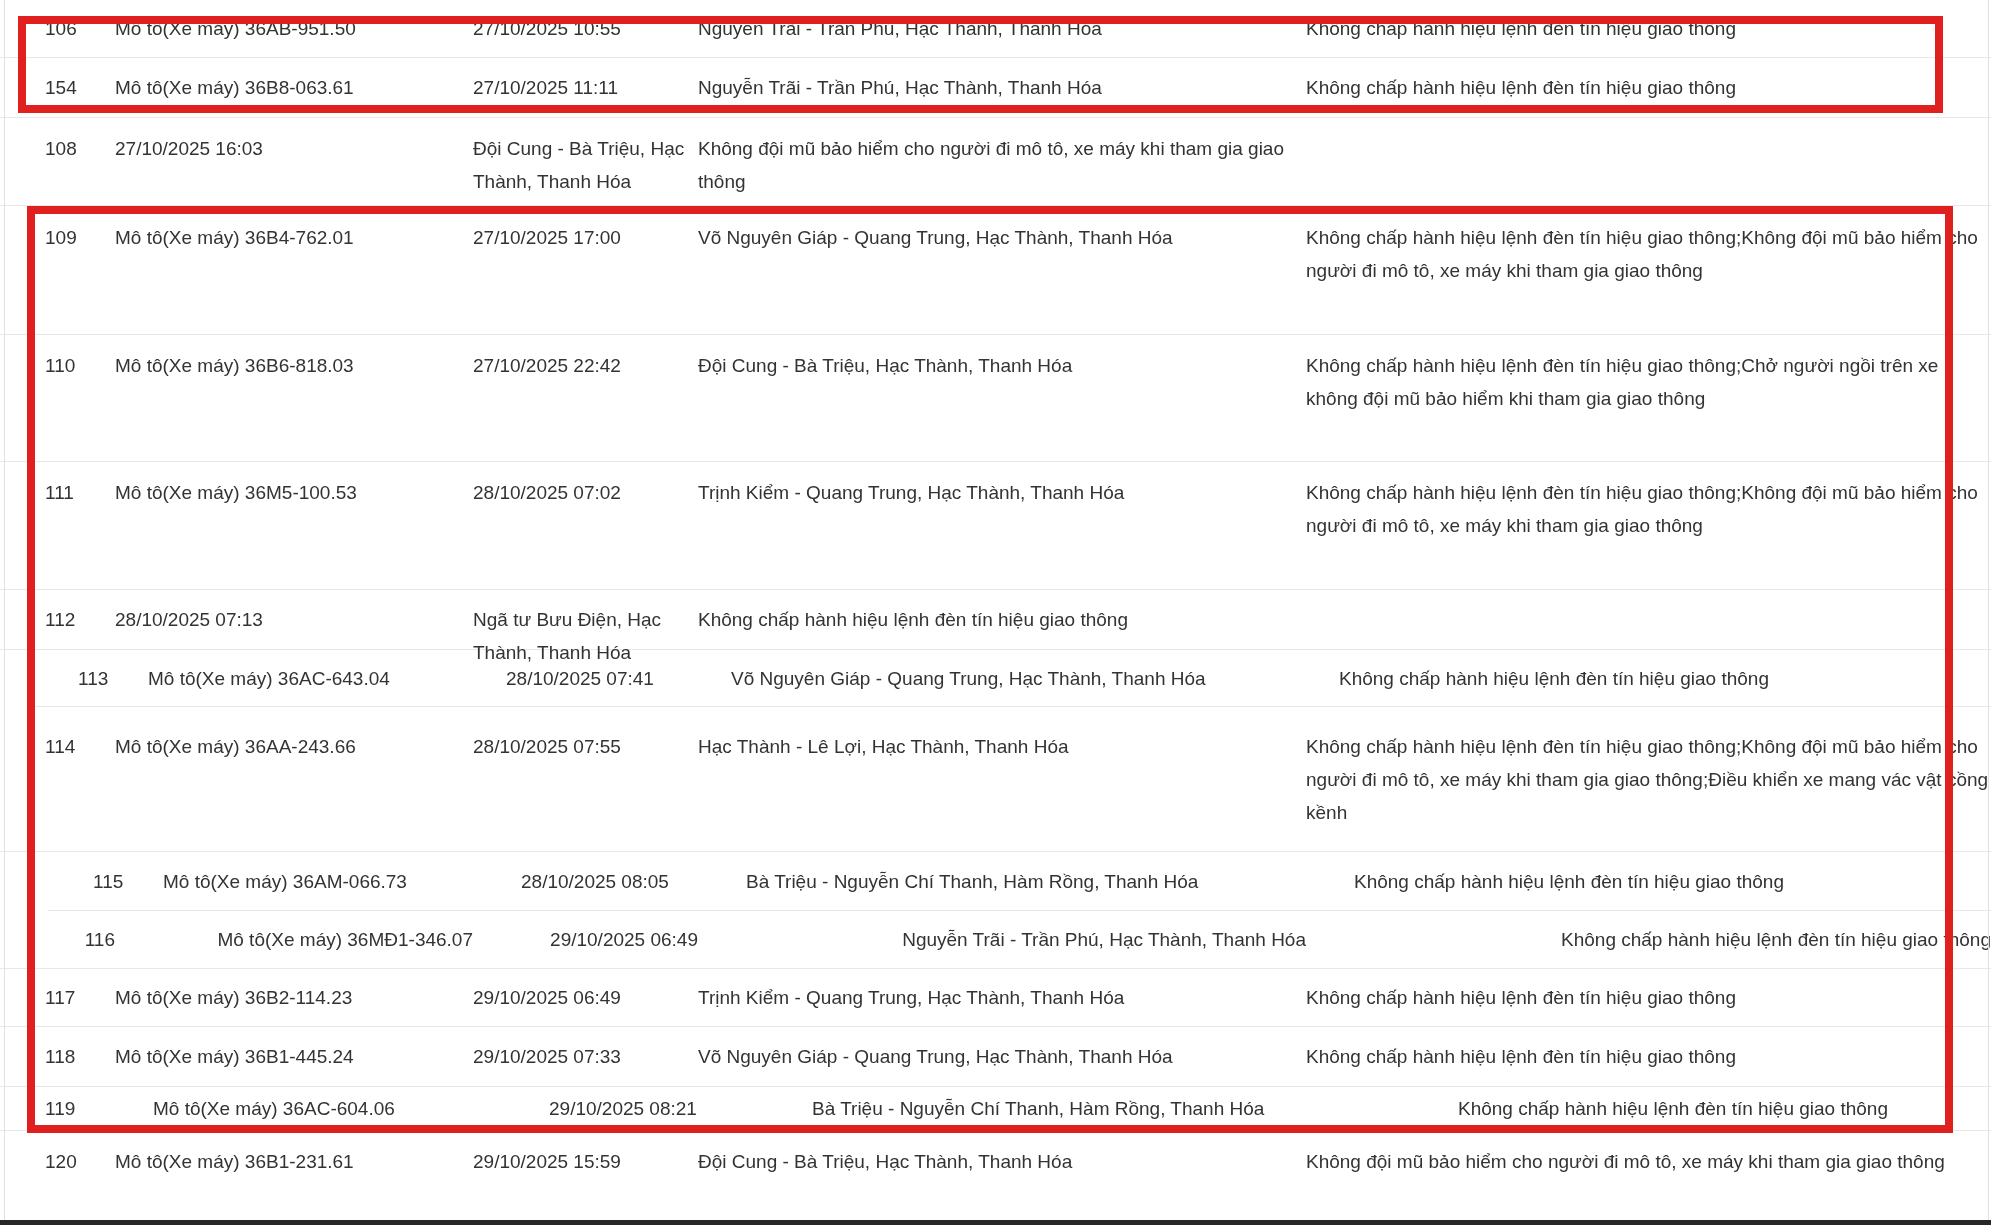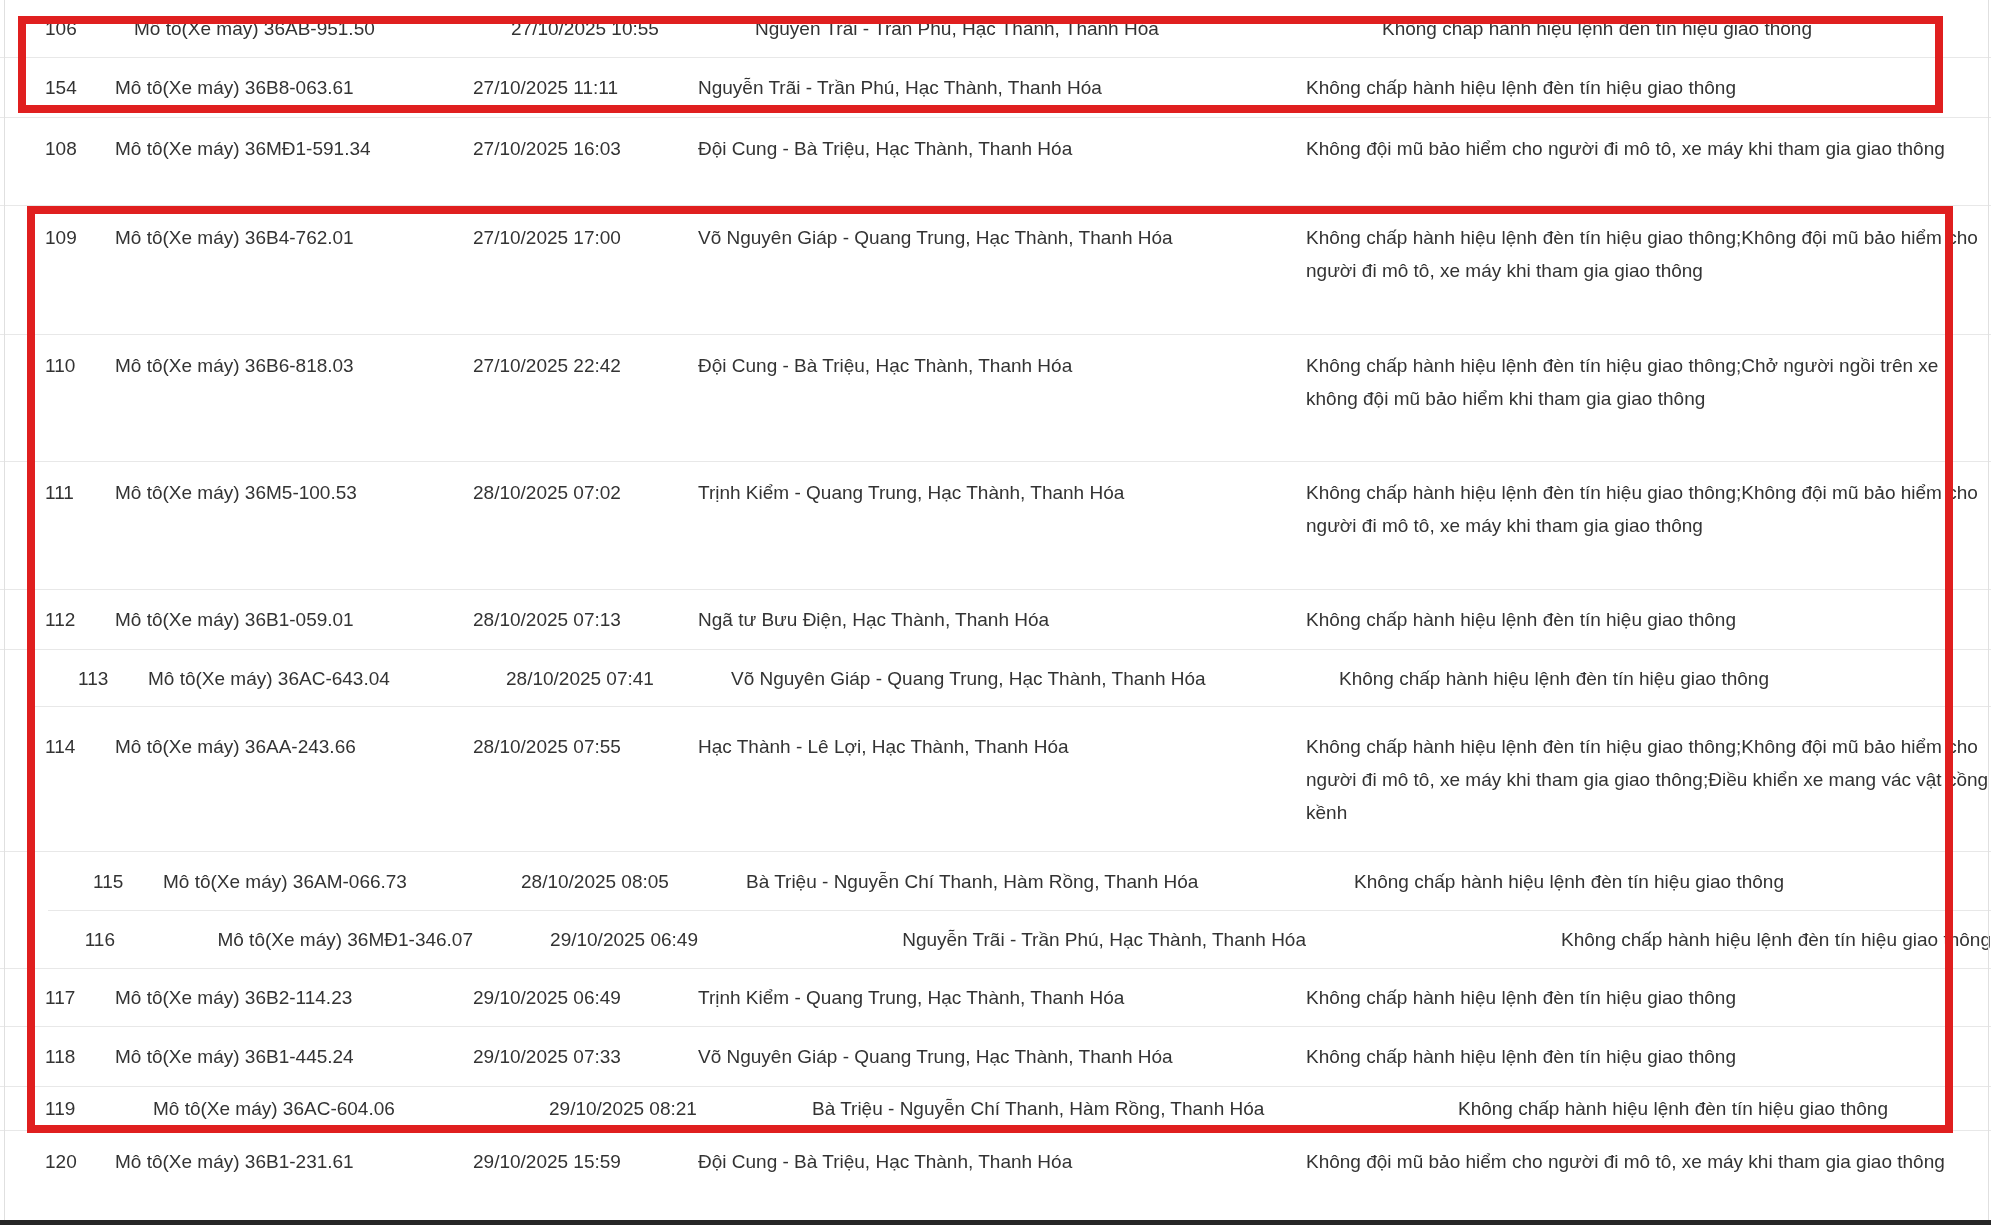--- a/index.html
+++ b/index.html
@@ -30,37 +30,36 @@
   .hl-box{position:absolute;border:8px solid #e01f1f;background:transparent;z-index:5;}
   #hl-box-1{left:18px;top:16px;width:1925px;height:97px;}
   #hl-box-2{left:27px;top:206px;width:1926px;height:927px;}
   #bottom-bar{position:absolute;left:0;top:1220px;width:1991px;height:5px;background:#262626;z-index:6;}
 </style>
 </head>
 <body>
 
 <div id="screen" style="color: rgb(51, 51, 51);">
   <div id="rows">
-      <div class="row" style="height: 58px; padding-top: 12px; border-bottom-color: rgb(232, 232, 232); gap: 19px;">
+      <div class="row" style="height: 58px; padding-top: 12px; border-bottom-color: rgb(232, 232, 232);">
         <div class="cell no">106</div>
         <div class="cell vehicle">Mô tô(Xe máy) 36AB-951.50</div>
         <div class="cell time">27/10/2025 10:55</div>
         <div class="cell location">Nguyễn Trãi - Trần Phú, Hạc Thành, Thanh Hóa</div>
         <div class="cell violation">Không chấp hành hiệu lệnh đèn tín hiệu giao thông</div>
       </div>
       <div class="row" style="height: 60px; padding-top: 13px; border-bottom-color: rgb(232, 232, 232);">
         <div class="cell no">154</div>
         <div class="cell vehicle">Mô tô(Xe máy) 36B8-063.61</div>
         <div class="cell time">27/10/2025 11:11</div>
         <div class="cell location">Nguyễn Trãi - Trần Phú, Hạc Thành, Thanh Hóa</div>
         <div class="cell violation">Không chấp hành hiệu lệnh đèn tín hiệu giao thông</div>
       </div>
       <div class="row" style="height: 88px; padding-top: 14px; border-bottom-color: rgb(232, 232, 232);">
         <div class="cell no">108</div>
-        <div class="cell vehicle">Mô tô(Xe máy) 36MĐ1-591.34</div>
         <div class="cell time">27/10/2025 16:03</div>
         <div class="cell location">Đội Cung - Bà Triệu, Hạc Thành, Thanh Hóa</div>
         <div class="cell violation">Không đội mũ bảo hiểm cho người đi mô tô, xe máy khi tham gia giao thông</div>
       </div>
       <div class="row" style="height: 129px; padding-top: 15px; border-bottom-color: rgb(232, 232, 232);">
         <div class="cell no">109</div>
         <div class="cell vehicle">Mô tô(Xe máy) 36B4-762.01</div>
         <div class="cell time">27/10/2025 17:00</div>
         <div class="cell location">Võ Nguyên Giáp - Quang Trung, Hạc Thành, Thanh Hóa</div>
         <div class="cell violation">Không chấp hành hiệu lệnh đèn tín hiệu giao thông;Không đội mũ bảo hiểm cho người đi mô tô, xe máy khi tham gia giao thông</div>
@@ -74,21 +73,20 @@
       </div>
       <div class="row" style="height: 128px; padding-top: 14px; border-bottom-color: rgb(232, 232, 232);">
         <div class="cell no">111</div>
         <div class="cell vehicle">Mô tô(Xe máy) 36M5-100.53</div>
         <div class="cell time">28/10/2025 07:02</div>
         <div class="cell location">Trịnh Kiểm - Quang Trung, Hạc Thành, Thanh Hóa</div>
         <div class="cell violation">Không chấp hành hiệu lệnh đèn tín hiệu giao thông;Không đội mũ bảo hiểm cho người đi mô tô, xe máy khi tham gia giao thông</div>
       </div>
       <div class="row" style="height: 60px; padding-top: 13px; border-bottom-color: rgb(232, 232, 232);">
         <div class="cell no">112</div>
-        <div class="cell vehicle">Mô tô(Xe máy) 36B1-059.01</div>
         <div class="cell time">28/10/2025 07:13</div>
         <div class="cell location">Ngã tư Bưu Điện, Hạc Thành, Thanh Hóa</div>
         <div class="cell violation">Không chấp hành hiệu lệnh đèn tín hiệu giao thông</div>
       </div>
       <div class="row" style="height: 57px; padding-top: 12px; border-bottom-color: rgb(232, 232, 232); margin-left: 33px;">
         <div class="cell no">113</div>
         <div class="cell vehicle">Mô tô(Xe máy) 36AC-643.04</div>
         <div class="cell time">28/10/2025 07:41</div>
         <div class="cell location">Võ Nguyên Giáp - Quang Trung, Hạc Thành, Thanh Hóa</div>
         <div class="cell violation">Không chấp hành hiệu lệnh đèn tín hiệu giao thông</div>

